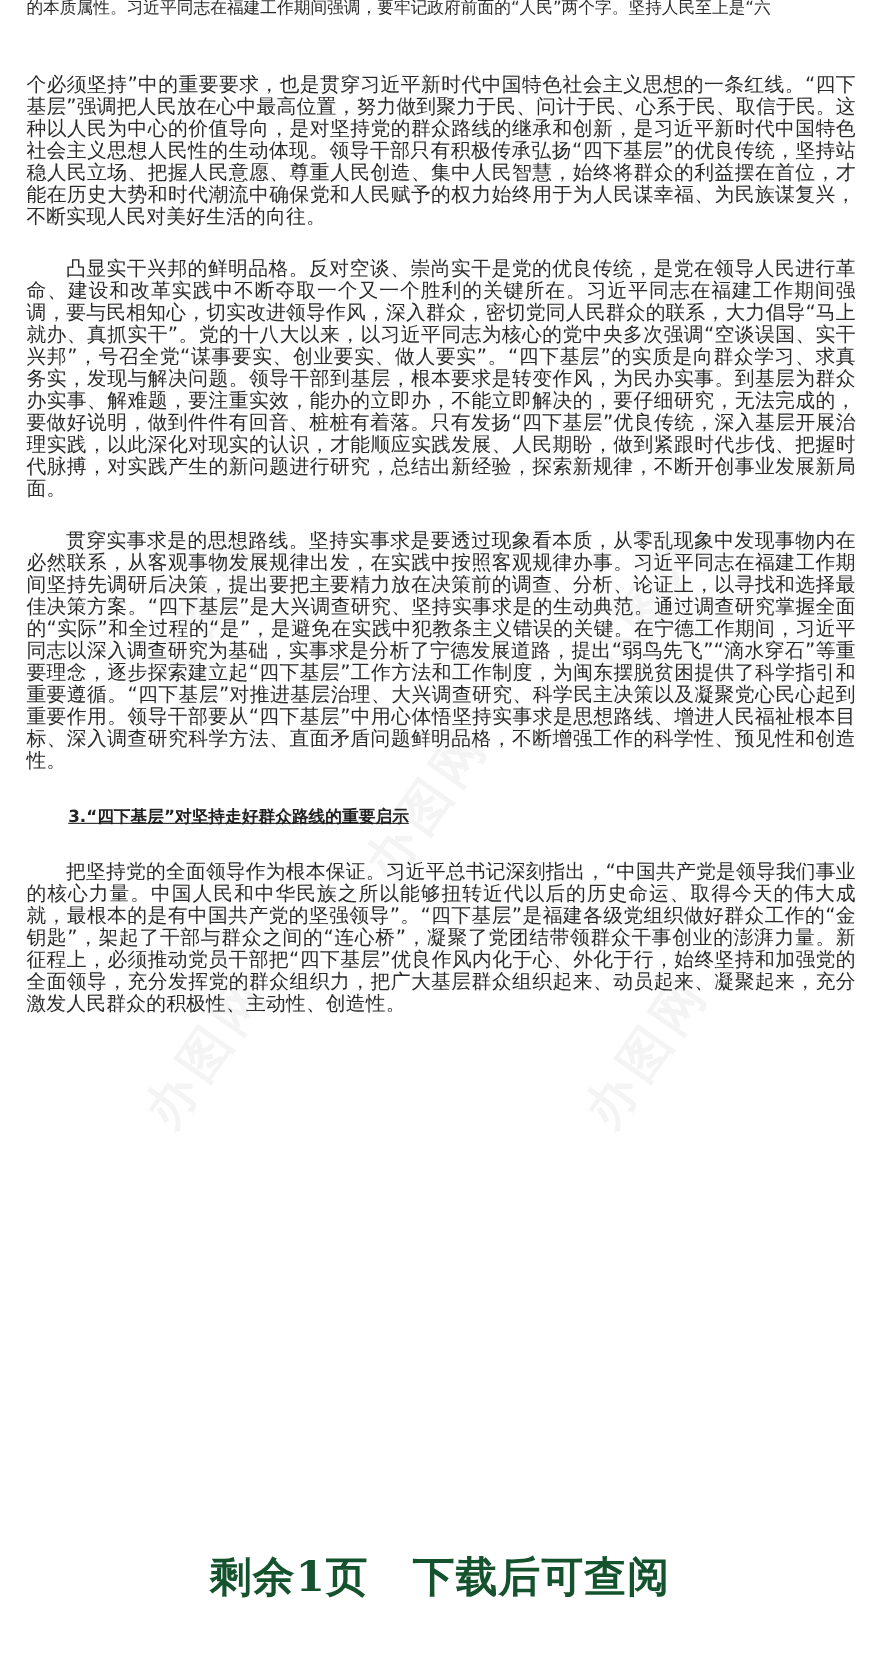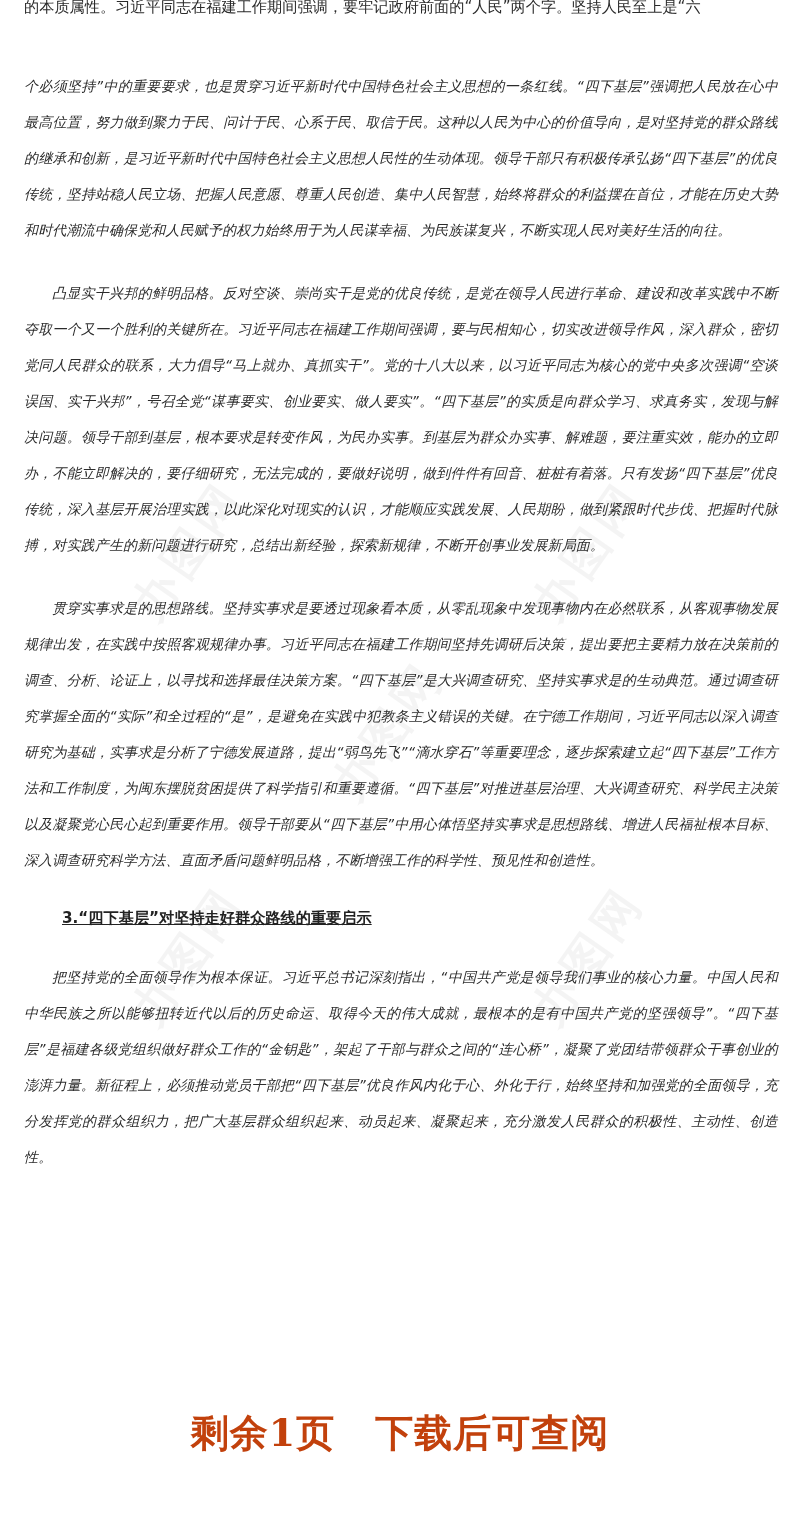--- a/index.html
+++ b/index.html
@@ -10,39 +10,38 @@
   }
   .page { position: absolute; left: 0; top: 0; width: 800px; height: 1232px; }
   .line-top {
     position: absolute; left: 24px; top: -6px; width: 760px;
     font-size: 15.2px; line-height: 27px; white-space: nowrap; overflow: hidden;
   }
   .content {
     position: absolute; left: 24px; top: 68px; width: 754px;
   }
   .para {
-    font-size: 14px; line-height: 36px; margin: 0 0 27px 0;
+    font-size: 18px; line-height: 20px; margin: 0 0 27px 0;
     text-align: justify; text-justify: inter-ideograph;
     letter-spacing: 0.15px;
-    font-style: italic;
   }
   .para.indent { text-indent: 2em; }
   .heading {
     font-size: 15.2px; font-weight: bold; line-height: 27px;
     margin: 0 0 27px 0; padding-left: 38px; color: #222; text-decoration: underline;
   }
   .watermark {
     position: absolute; font-size: 46px; color: rgba(0,0,0,0.045);
     transform: rotate(-55deg); pointer-events: none; white-space: nowrap;
     font-weight: bold; letter-spacing: 6px;
   }
   .remain-banner {
     position: absolute; left: 0; top: 1408px; width: 800px; text-align: center;
     font-family: "DejaVu Serif", "Liberation Serif", serif;
-    font-size: 38px; font-weight: bold; color: #c2410c; letter-spacing: 1px;
+    font-size: 38px; font-weight: bold; color: #14532d; letter-spacing: 1px;
   }
   .remain-banner .gap { display: inline-block; width: 40px; }
 </style>
 </head>
 <body>
 
 <div class="page">
 
   <div class="line-top">的本质属性。习近平同志在福建工作期间强调，要牢记政府前面的“人民”两个字。坚持人民至上是“六</div>
 

